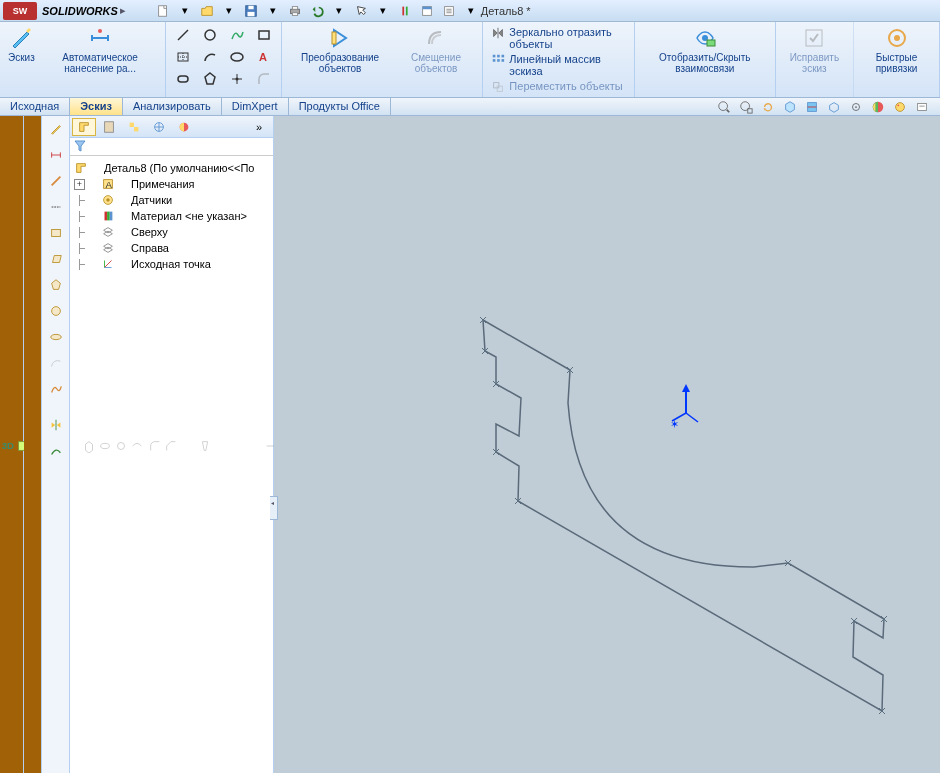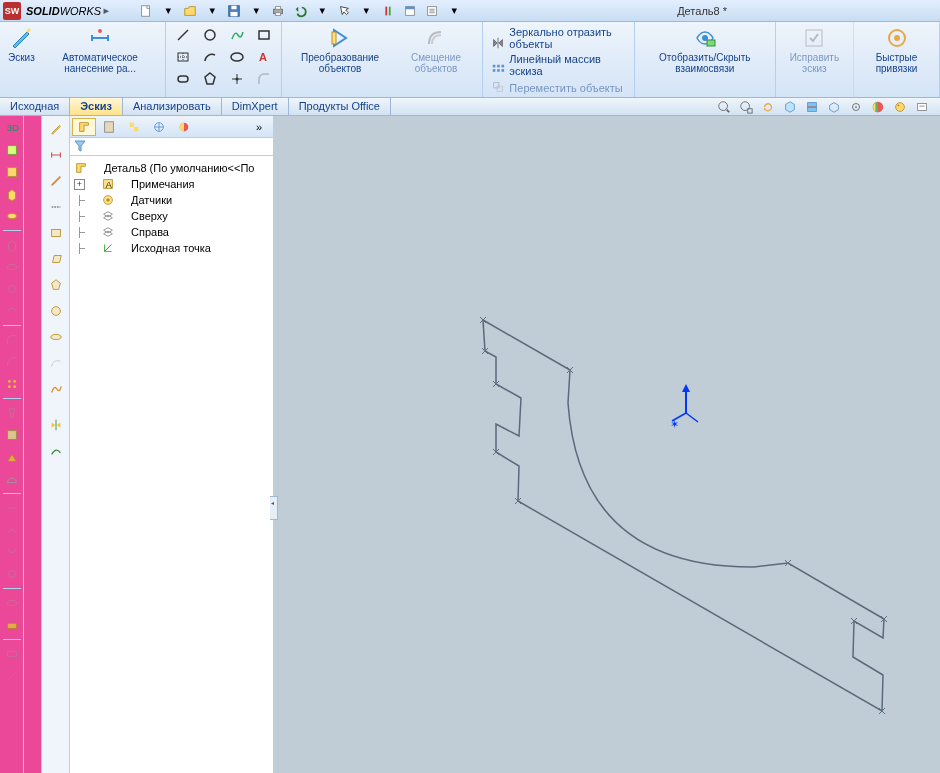--- a/index.html
+++ b/index.html
@@ -1,51 +1,51 @@
 <!DOCTYPE html>
 <html><head>
 <meta charset="utf-8">
 <style>
 * { margin:0; padding:0; box-sizing:border-box; font-family:Tahoma,Arial,sans-serif; font-size:11px; }
 body { width:940px; height:773px; background:#fff; overflow:hidden; position:relative; }
 
 
 .titlebar { height:22px; background:linear-gradient(#e3efff,#c7ddf2); display:flex; align-items:center; border-bottom:1px solid #a0b8d0; }
-.logo { width:18px; height:18px; background:#b83030; border-radius:2px; margin:0 3px; display:flex; align-items:center; justify-content:center; color:#fff; font-weight:bold; font-size:9px; }
+.logo { width:34px; height:18px; background:#b83030; border-radius:2px; margin:0 3px; display:flex; align-items:center; justify-content:center; color:#fff; font-weight:bold; font-size:9px; }
 .brand { font-style:italic; font-weight:bold; font-size:12px; margin-left:2px; }
-.brand b { font-weight:400; }
+.brand b { font-weight:700; }
 .dropdown-arrow { width:10px; height:22px; display:flex; align-items:center; justify-content:center; color:#556; cursor:pointer; }
 .qat { display:flex; align-items:center; gap:2px; margin-left:25px; }
 .qat-item { width:20px; height:18px; display:flex; align-items:center; justify-content:center; cursor:pointer; }
 .qat-item svg { width:14px; height:14px; }
-.title-text { flex:1; text-align:center; color:#333; }
+.title-text { flex:1; text-align:left; color:#333; }
 
 
 .ribbon { height:76px; background:linear-gradient(#eef4fb,#d4e4f7); border-bottom:1px solid #9cb8d6; display:flex; }
 .rib-group { border-right:1px solid #b5cff0; padding:2px 4px; display:flex; flex-direction:column; justify-content:flex-start; }
 .rib-btn-lg { display:flex; flex-direction:column; align-items:center; padding:2px 4px; cursor:pointer; text-align:center; line-height:11px; }
 .rib-btn-lg .icon { width:24px; height:24px; margin-bottom:2px; }
 .rib-btn-lg span { font-size:10px; color:#15428b; }
 .rib-row { display:flex; gap:1px; }
 .rib-mini { width:26px; height:22px; display:flex; align-items:center; justify-content:center; cursor:pointer; }
 .rib-mini svg { width:16px; height:16px; }
-.rib-text-btn { display:flex; align-items:flex-end; gap:4px; padding:1px 4px; cursor:pointer; color:#15428b; font-size:10px; }
+.rib-text-btn { display:flex; align-items:flex-start; gap:4px; padding:1px 4px; cursor:pointer; color:#15428b; font-size:10px; }
 .rib-text-btn svg { width:14px; height:14px; flex-shrink:0; }
 .disabled { opacity:0.5; }
 
 
 .tabs { height:18px; background:linear-gradient(#f0f5fb,#d2e2f2); display:flex; border-bottom:1px solid #9cb8d6; }
 .tab { padding:2px 10px; border-right:1px solid #9cb8d6; cursor:pointer; color:#15428b; }
 .tab.active { background:linear-gradient(#fff7d8,#ffe28a); font-weight:bold; }
 .view-icons { margin-left:auto; display:flex; align-items:center; gap:2px; padding-right:8px; }
 .view-icons div { width:20px; height:16px; cursor:pointer; display:flex; align-items:center; justify-content:center; }
 
 
 .main { display:flex; height:657px; width:940px; }
-.left-strip { width:24px; background:#ec4899; border-right:1px solid #b5cff0; display:flex; flex-direction:column; align-items:center; padding-top:2px; gap:2px; }
+.left-strip { width:24px; background:#a16207; border-right:1px solid #b5cff0; display:flex; flex-direction:row; align-items:center; padding-top:2px; gap:2px; }
 .left-strip div { width:20px; height:20px; cursor:pointer; display:flex; align-items:center; justify-content:center; }
 .left-strip .divider { height:1px; background:#b5cff0; width:18px; margin:2px 0; }
 
 .toolbar-col { width:28px; background:#f0f5fb; border-right:1px solid #b5cff0; display:flex; flex-direction:column; align-items:center; padding-top:2px; gap:4px; }
 .toolbar-col div { width:22px; height:22px; cursor:pointer; display:flex; align-items:center; justify-content:center; }
 
 .tree-panel { width:204px; background:#fff; border-right:1px solid #b5cff0; display:flex; flex-direction:column; }
 .tree-tabs { height:22px; background:linear-gradient(#eef4fb,#d4e4f7); border-bottom:1px solid #b5cff0; display:flex; align-items:center; padding:0 2px; gap:1px; }
 .tree-tabs div { width:24px; height:18px; cursor:pointer; display:flex; align-items:center; justify-content:center; border:1px solid transparent; }
 .tree-tabs div.active { background:#fff7d8; border-color:#d8b442; }
@@ -641,20 +641,29 @@
           </svg>
         <span>Примечания</span>
       </div>
       <div class="tree-item">
         <div class="line"></div>
         <svg class="ticon" viewBox="0 0 16 16">
             <circle cx="8" cy="8" r="5" fill="#ffe28a" stroke="#b8902a"></circle>
             <circle cx="8" cy="8" r="2" fill="#b8902a"></circle>
           </svg>
         <span>Датчики</span>
+      </div>
+      <div class="tree-item">
+        <div class="line"></div>
+        <svg class="ticon" viewBox="0 0 16 16">
+            <rect x="4" y="3" width="3" height="10" fill="#c33"></rect>
+            <rect x="7" y="3" width="3" height="10" fill="#3a3"></rect>
+            <rect x="10" y="3" width="3" height="10" fill="#5b93d0"></rect>
+          </svg>
+        <span>Материал &lt;не указан&gt;</span>
       </div>
       <div class="tree-item">
         <div class="line"></div>
         <svg class="ticon" viewBox="0 0 16 16">
             <path d="M3 6l5-3 5 3-5 3z M3 10l5-3 5 3-5 3z" fill="none" stroke="#888"></path>
           </svg>
         <span>Сверху</span>
       </div>
       <div class="tree-item">
         <div class="line"></div>

